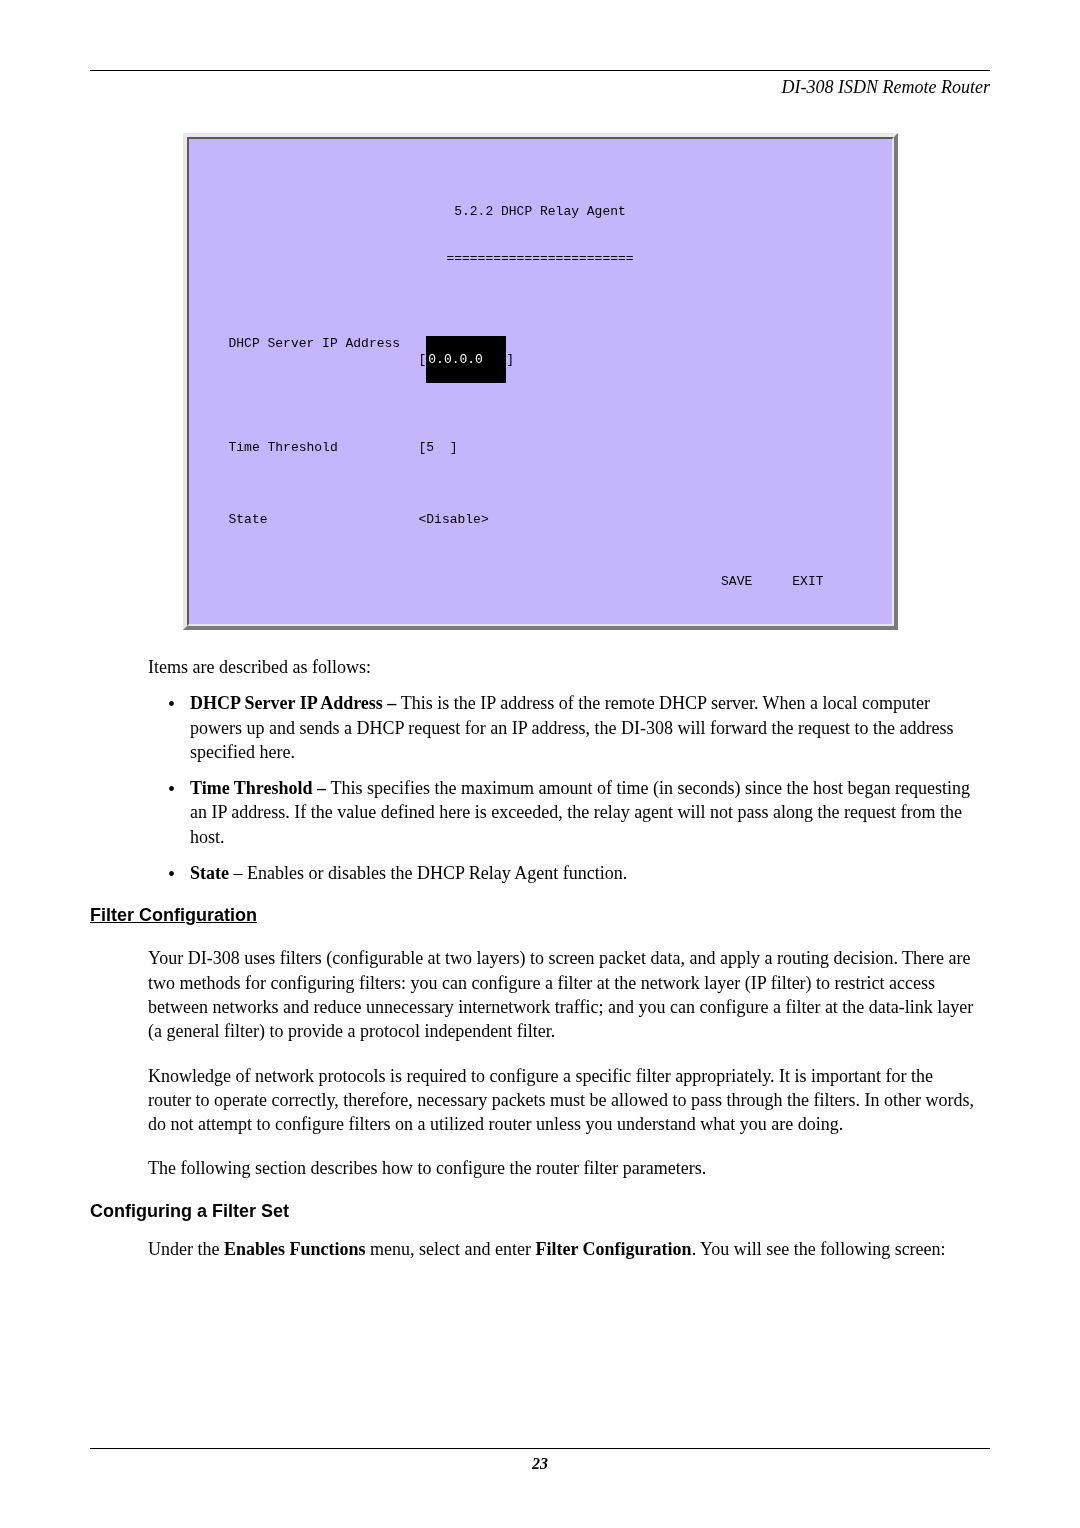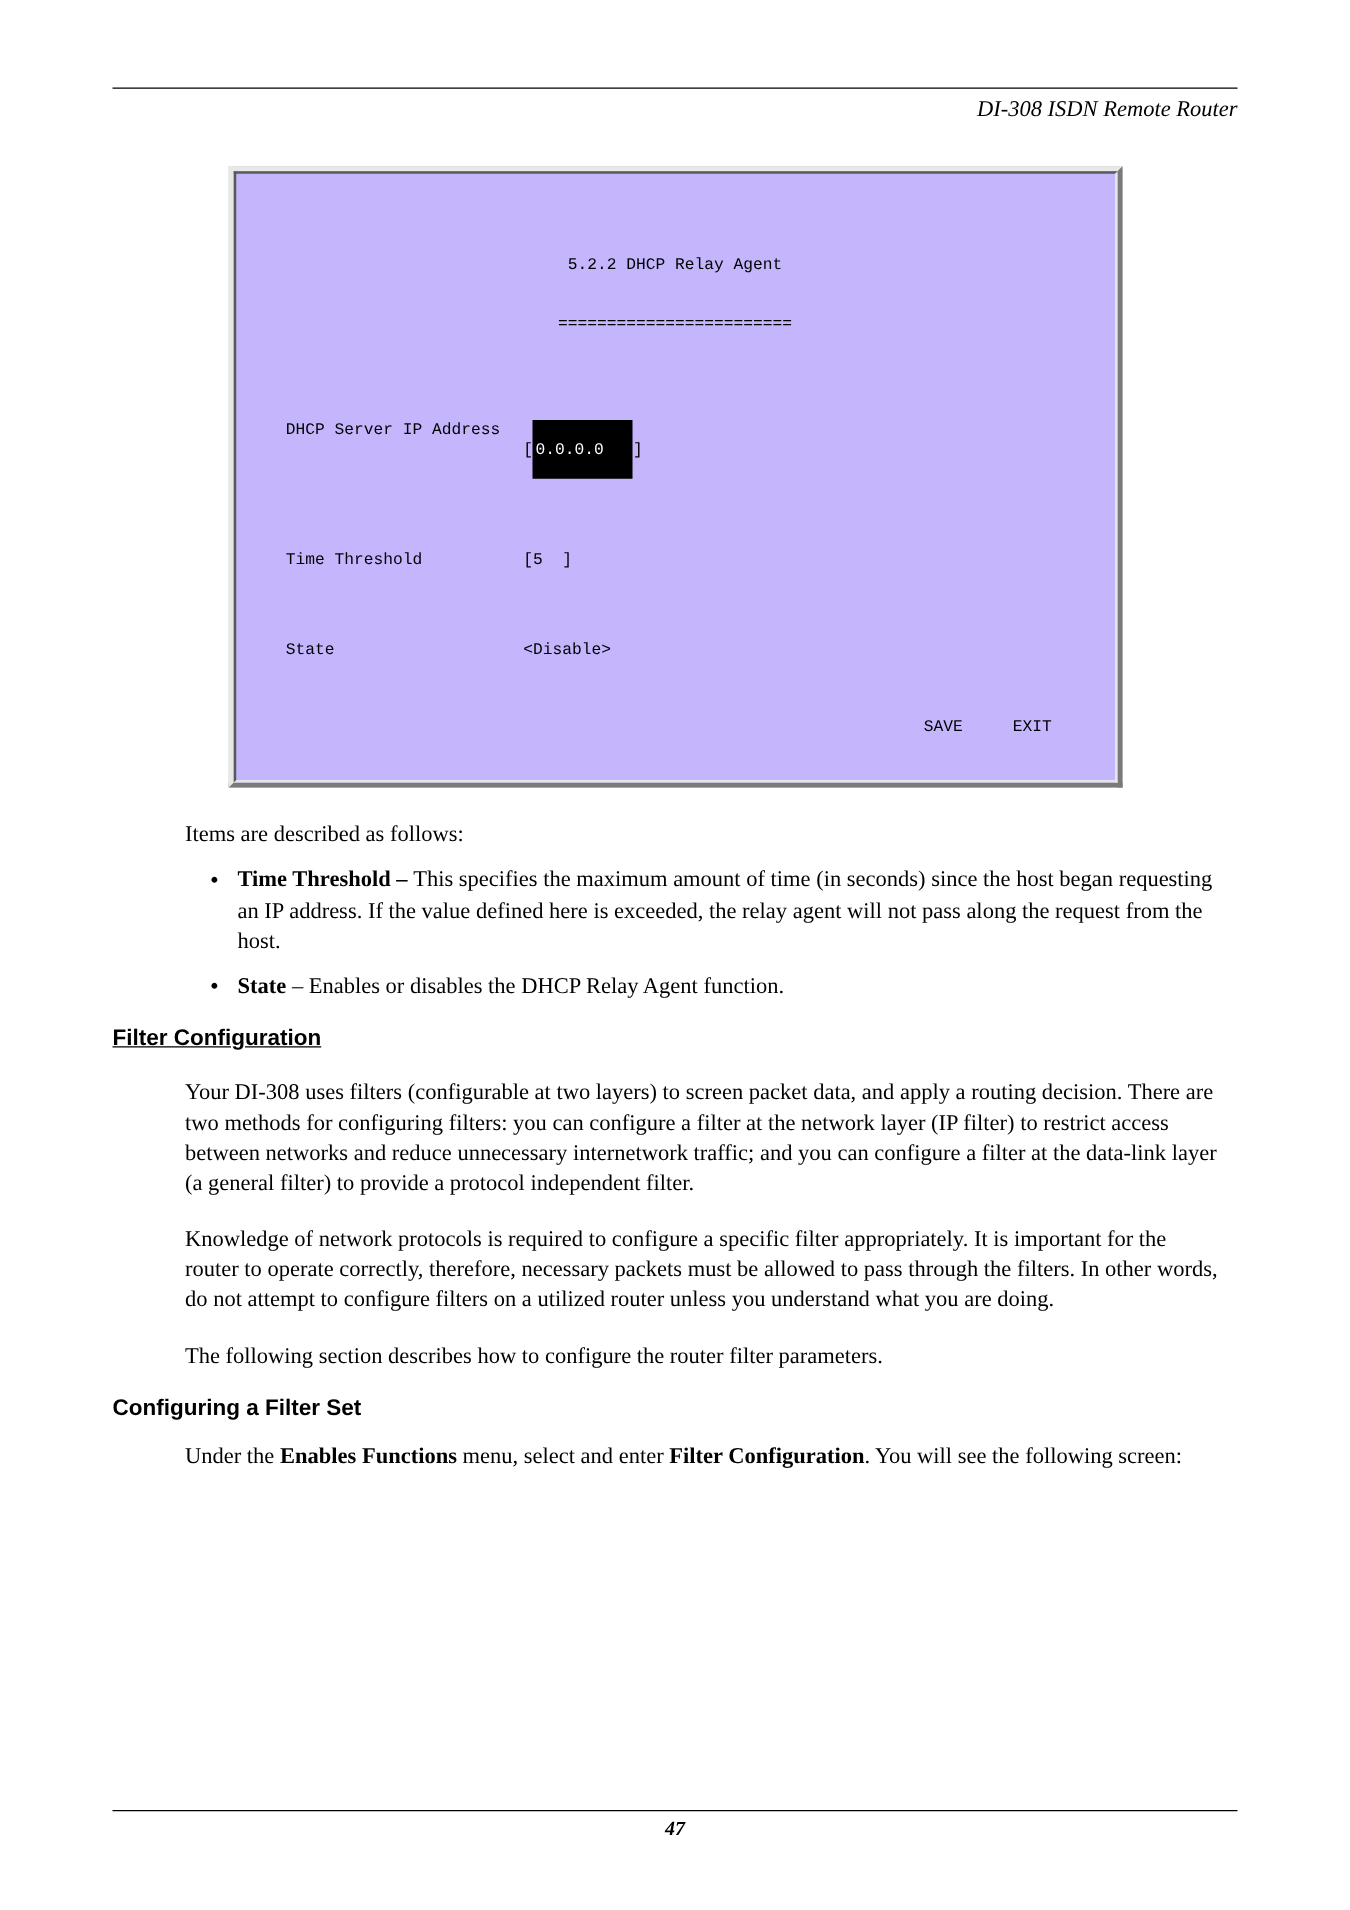--- a/index.html
+++ b/index.html
@@ -72,21 +72,21 @@
   .ip-field {
     background: #000;
     color: #fff;
     padding: 16px 2px;
     display: inline-block;
     width: 80px;
   }
   .term-foot {
     position: absolute;
     bottom: 35px;
-    right: 50px;
+    right: 68px;
     display: flex;
     gap: 40px;
     text-align: right;
   }
   .body-text {
     margin-left: 58px;
     margin-right: 10px;
   }
   .intro {
     margin-bottom: 12px;
@@ -177,20 +177,23 @@
         <span>SAVE</span>
         <span>EXIT</span>
       </div>
     </div>
   </div>
 
   <div class="body-text">
     <div class="intro">Items are described as follows:</div>
 
     <ul class="described">
+      <li>
+        <span class="bold">DHCP Server IP Address – </span><span>This is the IP address of the remote DHCP server. When a local computer powers up and sends a DHCP request for an IP address, the DI-308 will forward the request to the address specified here.</span>
+      </li>
       <li>
         <span class="bold">Time Threshold – </span><span>This specifies the maximum amount of time (in seconds) since the host began requesting an IP address. If the value defined here is exceeded, the relay agent will not pass along the request from the host.</span>
       </li>
       <li>
         <span class="bold">State</span><span> – Enables or disables the DHCP Relay Agent function.</span>
       </li>
     </ul>
   </div>
 
   <div class="section-h1">Filter Configuration</div>
@@ -204,16 +207,16 @@
   <div class="section-h2">Configuring a Filter Set</div>
 
   <div class="body-text">
     <div class="para">
       <span>Under the </span><span class="bold">Enables Functions</span><span> menu, select and enter </span><span class="bold">Filter Configuration</span><span>. You will see the following screen:</span>
     </div>
   </div>
 
   <div class="footer">
     <div class="footer-rule"></div>
-    <div class="page-number">47</div>
+    <div class="page-number">23</div>
   </div>
 
 </div>
 
 </body></html>

